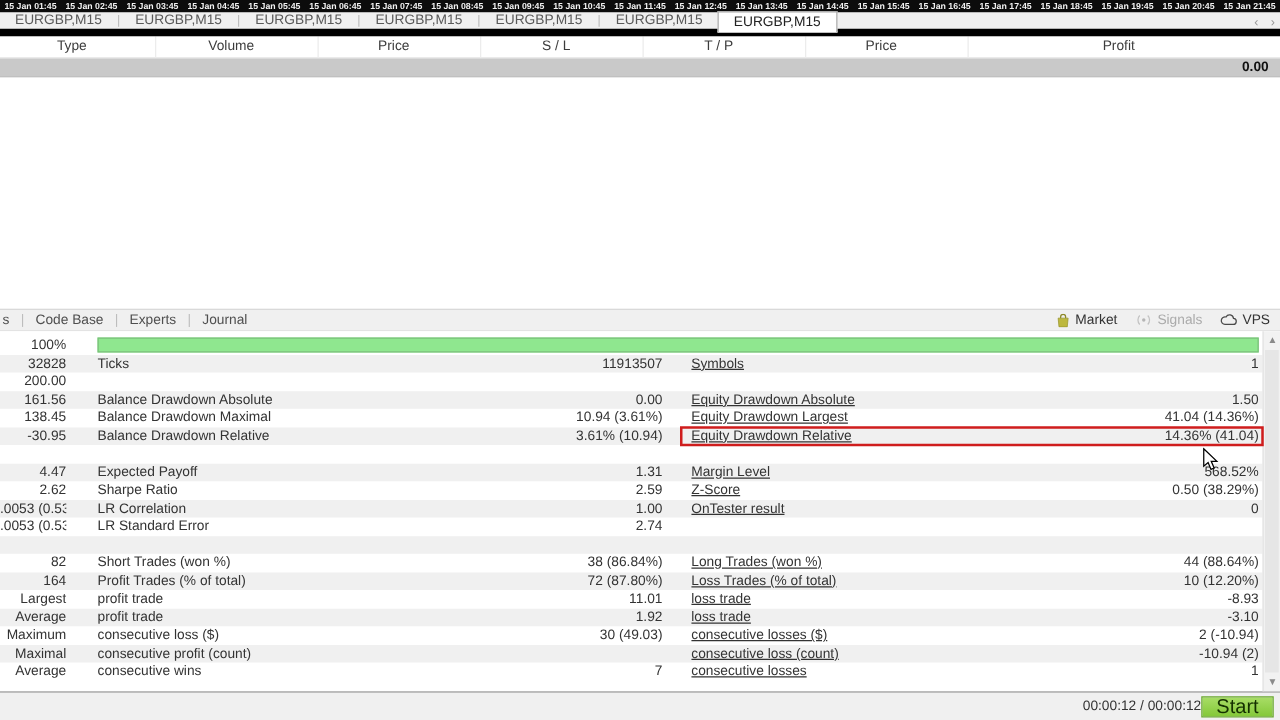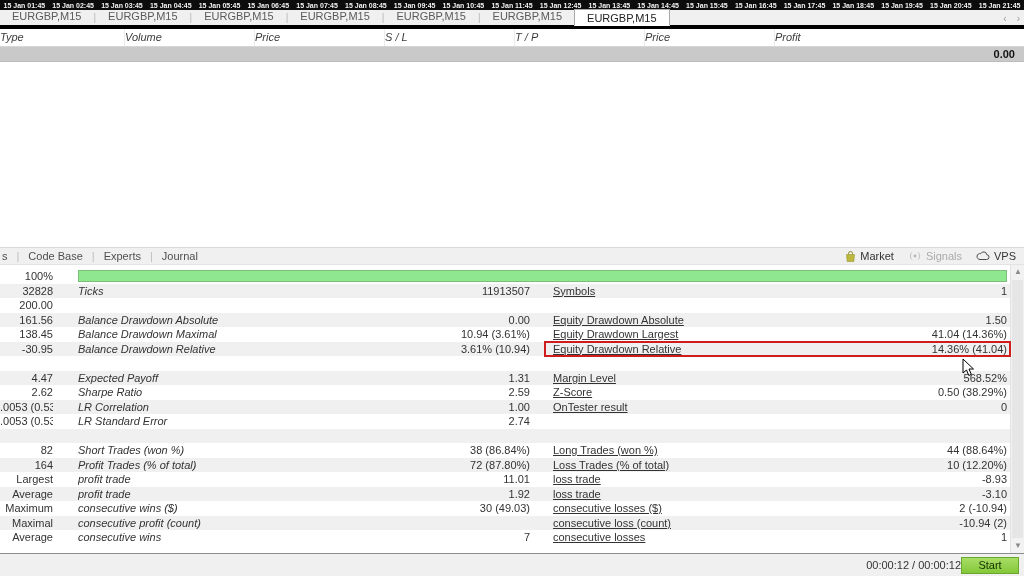--- a/index.html
+++ b/index.html
@@ -4,30 +4,30 @@
 <style>
   * { margin:0; padding:0; box-sizing:border-box; }
   html,body { width:1024px; height:576px; overflow:hidden; }
   body { font-family:"Liberation Sans", sans-serif; font-size:11px; color:#333; background:#fff; position:relative; }
 
   
   .axisbar { height:10px; background:#0c0c0c; display:flex; align-items:center; overflow:hidden; }
   .axisbar .tick { flex:1 0 auto; color:#f2f2f2; font-size:7px; font-weight:bold; text-align:center; white-space:nowrap; letter-spacing:0; }
 
   
-  .tabbar { height:19px; background:#f0f0f0; display:flex; align-items:flex-end; border-bottom:4px solid #000000; position:relative; }
+  .tabbar { height:19px; background:#f0f0f0; display:flex; align-items:center; border-bottom:6px solid #000000; position:relative; }
   .tab { height:17px; line-height:16px; padding:0 12px; color:#5a5a5a; cursor:default; white-space:nowrap; }
   .tab.active { background:#fff; border:1px solid #a8a8a8; border-bottom:1px solid #fff; margin-bottom:-1px; color:#222; }
   .tabsep { color:#b8b8b8; align-self:center; font-size:10px; padding-bottom:1px; }
   .tabnav { position:absolute; right:4px; top:3px; display:flex; gap:10px; color:#9a9a9a; font-size:10px; }
   .tabnav span { cursor:default; }
 
   
   .ordhead { height:18px; background:#fff; display:flex; border-bottom:1px solid #d6d6d6; }
-  .ordhead .col { height:100%; line-height:17px; text-align:left; padding-right:9px; color:#3c3c3c; border-right:1px solid #ececec;font-style:italic; }
+  .ordhead .col { height:100%; line-height:17px; text-align:center; padding-right:9px; color:#3c3c3c; border-right:1px solid #ececec; }
   .ordhead .col:last-child { border-right:none; flex:1; }
 
   .sumrow { height:15px; background:#c9c9c9; border-bottom:1px solid #bdbdbd; display:flex; justify-content:flex-end; align-items:center; }
   .sumrow .profit { font-weight:bold; color:#111; padding-right:9px; }
 
   .tradearea { height:185px; background:#fff; }
 
   
   .toolbox { height:18px; background:#f0f0f0; border-top:1px solid #d9d9d9; border-bottom:1px solid #e3e3e3; display:flex; align-items:center; }
   .tbleft { display:flex; align-items:center; }
@@ -39,38 +39,38 @@
   .tbitem.dim { color:#ababab; }
   .tbitem svg { display:block; }
 
   
   .stats { position:relative; height:288px; background:#fff; }
   .rows { position:absolute; left:0; top:4px; right:14px; }
   .srow { position:relative; height:14.5px; line-height:14.5px; white-space:nowrap; }
   .srow.stripe { background:#f0f0f0; }
   .srow span { position:absolute; top:0; height:14.5px; overflow:hidden; }
   .c1 { left:0; width:53px; text-align:right; }
-  .l2 { left:78px; width:260px;font-style:italic; }
+  .l2 { left:78px; width:260px; }
   .v2 { left:330px; width:200px; text-align:right; }
   .l3 { left:553px; width:260px;text-decoration:underline; }
   .v3 { left:700px; width:307px; text-align:right; }
   .pbar { position:absolute; left:78px; top:1px; width:929px; height:11.5px; background:#8fe78f; border:1px solid #7bbf7b; }
   .redbox { position:absolute; left:544px; top:-1px; width:467px; height:16px; border:2px solid #cf1d1d; z-index:3; }
 
   
   .vscroll { position:absolute; top:0; right:0; bottom:0; width:14px; background:#f2f2f2; border-left:1px solid #e2e2e2; }
   .vscroll .arr { position:absolute; left:0; width:14px; height:14px; color:#8a8a8a; font-size:8px; text-align:center; line-height:14px; }
   .vscroll .up { top:0; }
   .vscroll .dn { bottom:0; }
   .vscroll .thumb { position:absolute; left:1px; right:1px; top:15px; bottom:15px; background:#e6e6e6; }
 
   
   .statusbar { height:23px; background:#f0f0f0; border-top:1px solid #8c8c8c; display:flex; align-items:center; justify-content:flex-end; padding-right:5px; }
   .sbtime { color:#333; }
-  .startbtn { width:58px; height:17px; background:linear-gradient(#a8dd66,#84c839); border:1px solid #69a82d; color:#143000; font-size:11px; line-height:15px; text-align:center; cursor:default; }
+  .startbtn { width:58px; height:17px; background:linear-gradient(#a8dd66,#84c839); border:1px solid #69a82d; color:#143000; font-size:16px; line-height:15px; text-align:center; cursor:default; }
 
   
   .cursor { position:absolute; left:962px; top:358px; z-index:9; }
 </style>
 </head>
 <body>
 
 <div class="axisbar">
     <div class="tick">15 Jan 01:45</div>
     <div class="tick">15 Jan 02:45</div>
@@ -272,21 +272,21 @@
       </div>
       <div class="srow stripe">
         <span class="c1">Average</span>
         <span class="l2">profit trade</span>
         <span class="v2">1.92</span>
         <span class="l3">loss trade</span>
         <span class="v3">-3.10</span>
       </div>
       <div class="srow">
         <span class="c1">Maximum</span>
-        <span class="l2">consecutive wins ($)</span>
+        <span class="l2">consecutive loss ($)</span>
         <span class="v2">30 (49.03)</span>
         <span class="l3">consecutive losses ($)</span>
         <span class="v3">2 (-10.94)</span>
       </div>
       <div class="srow stripe">
         <span class="c1">Maximal</span>
         <span class="l2">consecutive profit (count)</span>
         <span class="l3">consecutive loss (count)</span>
         <span class="v3">-10.94 (2)</span>
       </div>

